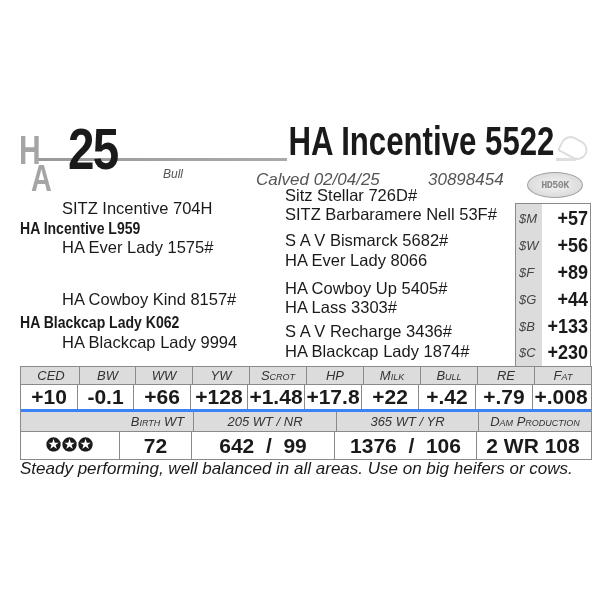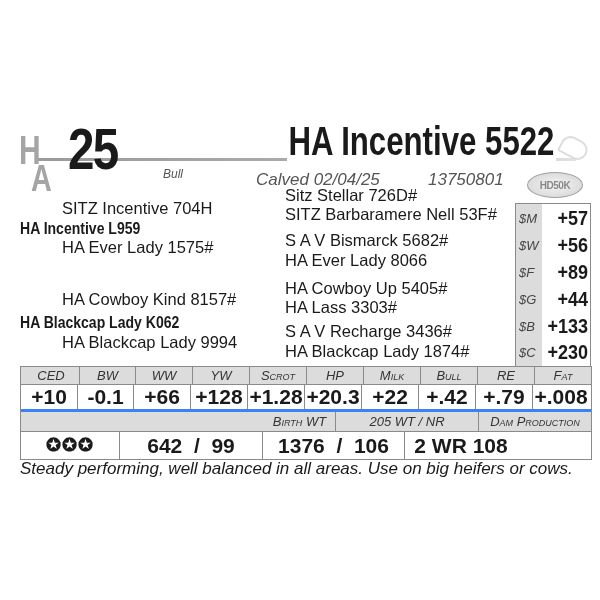--- a/index.html
+++ b/index.html
@@ -13,21 +13,21 @@
   .brand-tail { left: 560px; top: 138px; width: 24px; height: 16px; border: 2px solid #dddddd; border-radius: 10px 10px 10px 2px; transform: rotate(28deg); }
 
   .lot-number { left: 68px; top: 120px; font-size: 58px; font-weight: bold; color: #1a1a1a; letter-spacing: -2px; transform: scaleX(0.82); transform-origin: left top; line-height: 1; }
   .animal-name { left: 287px; top: 121px; font-size: 40px; font-weight: bold; color: #1a1a1a; transform: scaleX(0.78); transform-origin: left top; line-height: 1; background: #fff; padding: 0 2px; }
 
   .sex { left: 163px; top: 167px; font-size: 12px; font-style: italic; color: #555; }
   .calved { left: 256px; top: 170px; font-size: 17px; font-style: italic; color: #555; }
   .reg { left: 428px; top: 170px; font-size: 17px; font-style: italic; color: #555; }
 
   .badge { left: 527px; top: 172px; width: 54px; height: 24px; border-radius: 50%; background: radial-gradient(ellipse at center, #f4f4f4 0%, #dcdcdc 70%, #b8b8b8 100%); border: 1px solid #a0a0a0; display: flex; align-items: center; justify-content: center; }
-  .badge span { font-size: 10px; font-weight: bold; color: #888; letter-spacing: -0.5px; }
+  .badge span { font-size: 10px; font-weight: bold; color: #888; letter-spacing: -0.5px; font-family: Liberation Mono, monospace; }
 
   .ped { font-size: 16.5px; color: #1a1a1a; }
   .ped-bold { font-size: 16.5px; font-weight: bold; color: #1a1a1a; transform: scaleX(0.85); transform-origin: left top; }
 
   
   .dollar-box { left: 515px; top: 203px; width: 74px; height: 163px; border: 1px solid #8a8a8a; border-bottom: none; background: #ffffff; }
   .dollar-labels { position: absolute; left: 0; top: 0; width: 26px; height: 100%; background: #dcdcdc; }
   .dollar-row { position: absolute; left: 0; width: 74px; height: 27px; }
   .dollar-label { position: absolute; left: 3px; top: 5px; font-size: 13px; font-style: italic; color: #444; }
   .dollar-value { position: absolute; right: 2px; top: 1px; font-size: 20px; font-weight: bold; color: #1a1a1a; transform: scaleX(0.9); transform-origin: right top; }
@@ -56,21 +56,21 @@
 <div class="abs brand-line"></div>
 <div class="abs brand-tail"></div>
 <div class="abs brand-h">H</div>
 <div class="abs brand-a">A</div>
 
 <div class="abs lot-number">25</div>
 <div class="abs animal-name">HA Incentive 5522</div>
 
 <div class="abs sex">Bull</div>
 <div class="abs calved">Calved 02/04/25</div>
-<div class="abs reg">13750801</div>
+<div class="abs reg">30898454</div>
 <div class="abs badge">
     <span>HD50K</span>
   </div>
 
 <div class="abs ped" style="left:62px; top:199px;">SITZ Incentive 704H</div>
 <div class="abs ped-bold" style="left:20px; top:219px;">HA Incentive L959</div>
 <div class="abs ped" style="left:62px; top:238px;">HA Ever Lady 1575#</div>
 <div class="abs ped" style="left:62px; top:290px;">HA Cowboy Kind 8157#</div>
 <div class="abs ped-bold" style="left:20px; top:313px;">HA Blackcap Lady K062</div>
 <div class="abs ped" style="left:62px; top:333px;">HA Blackcap Lady 9994</div>
@@ -123,33 +123,35 @@
     <div class="cell hdr-cell sc" style="width:57px;">Milk</div>
     <div class="cell hdr-cell sc" style="width:57px;">Bull</div>
     <div class="cell hdr-cell" style="width:57px;">RE</div>
     <div class="cell hdr-cell sc" style="width:56px;">Fat</div>
   </div>
   <div class="row val-row">
     <div class="cell val-cell" style="width:57px;">+10</div>
     <div class="cell val-cell" style="width:56px;">-0.1</div>
     <div class="cell val-cell" style="width:57px;">+66</div>
     <div class="cell val-cell" style="width:57px;">+128</div>
-    <div class="cell val-cell" style="width:57px;">+1.28</div>
-    <div class="cell val-cell" style="width:57px;">+20.3</div>
+    <div class="cell val-cell" style="width:57px;">+1.48</div>
+    <div class="cell val-cell" style="width:57px;">+17.8</div>
     <div class="cell val-cell" style="width:57px;">+22</div>
     <div class="cell val-cell" style="width:57px;">+.42</div>
     <div class="cell val-cell" style="width:57px;">+.79</div>
     <div class="cell val-cell" style="width:56px;">+.008</div>
   </div>
   <div class="row hdr-row second">
     <div class="cell hdr-cell sc" style="width:72px;">Birth WT</div>
     <div class="cell hdr-cell" style="width:143px;">205 WT  /  NR</div>
+    <div class="cell hdr-cell" style="width:142px;">365 WT  /  YR</div>
     <div class="cell hdr-cell sc" style="width:112px;">Dam Production</div>
   </div>
   <div class="row val-row last">
     <div class="cell val-cell stars" style="width:99px;">✪✪✪</div>
+    <div class="cell val-cell" style="width:72px;">72</div>
     <div class="cell val-cell" style="width:143px; white-space:pre;">642  /  99</div>
     <div class="cell val-cell" style="width:142px; white-space:pre;">1376  /  106</div>
     <div class="cell val-cell" style="width:112px;">2 WR 108</div>
   </div>
 </div>
 
 <div class="abs comment">Steady performing, well balanced in all areas. Use on big heifers or cows.</div>
 
 </body></html>

